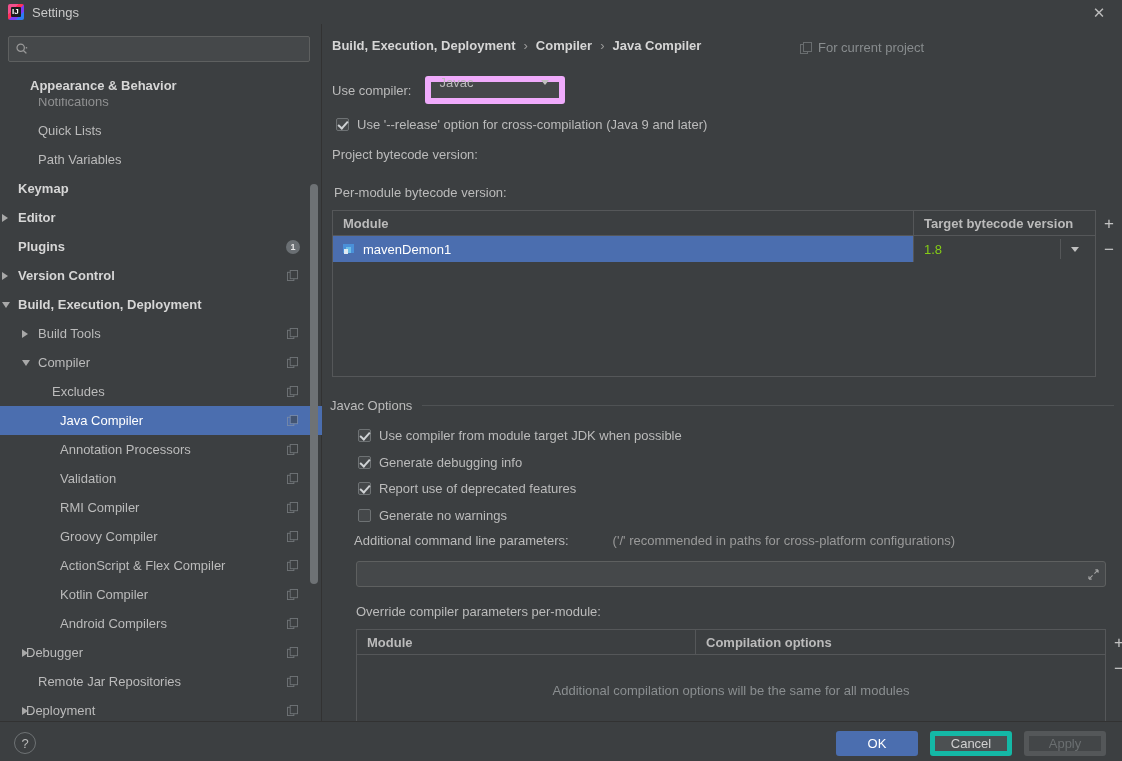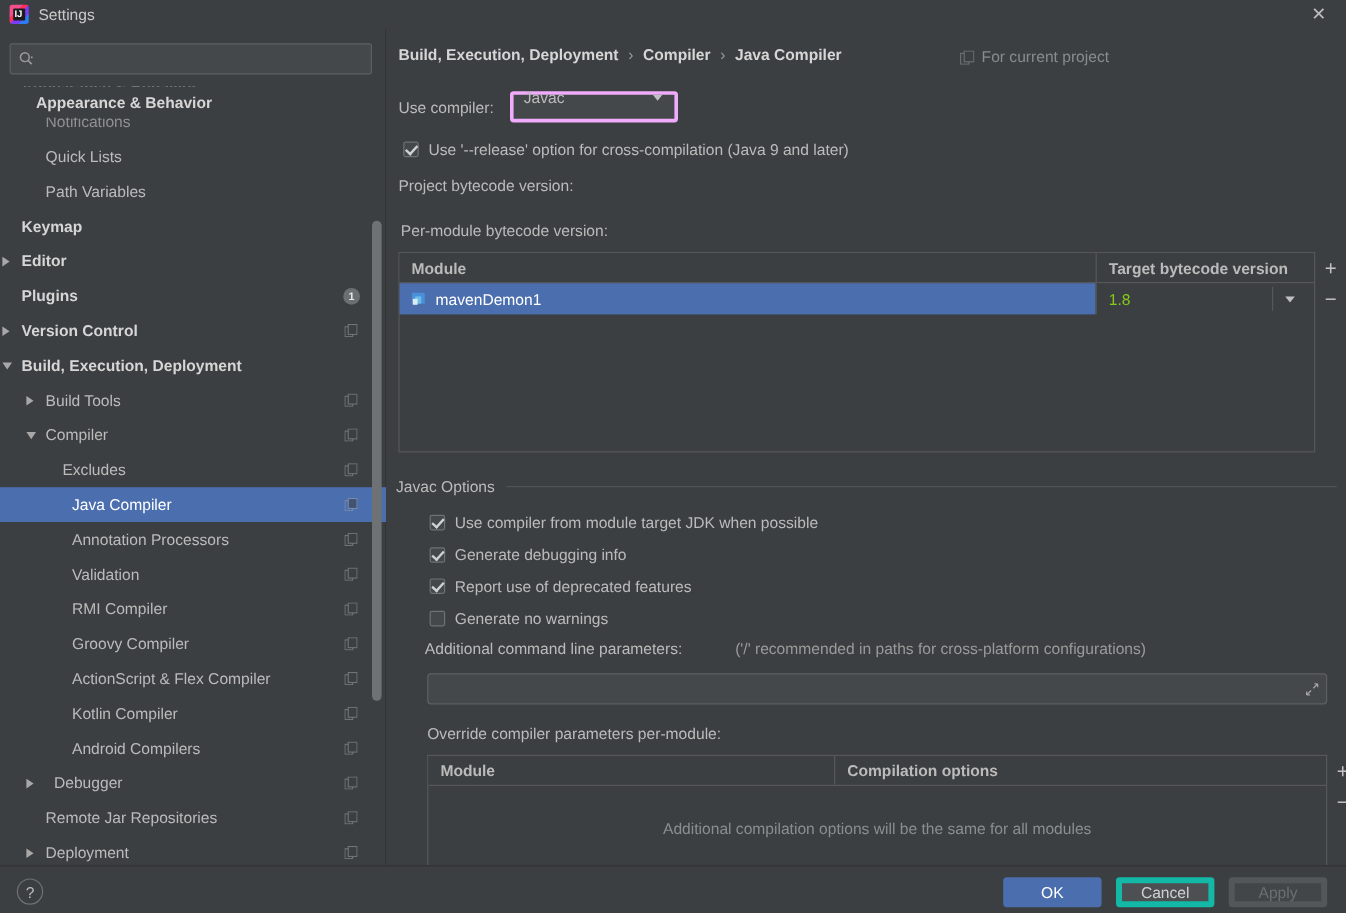--- a/index.html
+++ b/index.html
@@ -101,21 +101,21 @@
   .for-project {
     position: absolute; left: 478px; top: 16px; display: flex; align-items: center;
     font-size: 13px; color: #888c8e;
   }
   .for-project .copy-icon { position: static; margin-right: 6px; opacity: .6; }
 
   .row { position: absolute; display: flex; align-items: center; }
   .lbl { font-size: 13px; color: #bbbbbb; white-space: nowrap; }
 
   .combo {
-    height: 26px; background: #45484a; border: 3px solid #f0abfc; border-radius: 3px;
+    height: 26px; background: #45484a; border: 6px solid #f0abfc; border-radius: 3px;
     display: flex; align-items: center; padding: 0 0 16px 8px; color: #bbbbbb; font-size: 13px;
   }
   .combo .caret {
     width: 0; height: 0; border-style: solid; border-width: 5px 4.5px 0 4.5px;
     border-color: #c0c0c0 transparent transparent transparent; margin: 0 10px 0 auto;
   }
   .combo.disabled { background: #3f4244; border-color: #545759; color: #6f7375; }
   .combo.disabled .caret { border-top-color: #b8b8b8; }
   .combo .split { width: 1px; height: 100%; background: #545759; margin-left: auto; }
   .combo.split-box .caret { margin: 0 9px; }
@@ -339,36 +339,36 @@
           </div>
           <div class="node">
             <span class="node-label" style="margin-left: 60px;">Android Compilers</span>
             <svg class="copy-icon" viewBox="0 0 12 12">
               <rect x="0.5" y="2.5" width="7" height="9" fill="none" stroke="#9aa0a4" stroke-width="1"></rect>
               <rect x="3.5" y="0.5" width="8" height="9" fill="#3c3f41" stroke="#9aa0a4" stroke-width="1"></rect>
             </svg>
           </div>
           <div class="node">
             <span class="arrow right" style="left: 22px;"></span>
-            <span class="node-label" style="margin-left: 45px;">Debugger</span>
+            <span class="node-label" style="margin-left: 26px;">Debugger</span>
             <svg class="copy-icon" viewBox="0 0 12 12">
               <rect x="0.5" y="2.5" width="7" height="9" fill="none" stroke="#9aa0a4" stroke-width="1"></rect>
               <rect x="3.5" y="0.5" width="8" height="9" fill="#3c3f41" stroke="#9aa0a4" stroke-width="1"></rect>
             </svg>
           </div>
           <div class="node">
             <span class="node-label" style="margin-left: 38px;">Remote Jar Repositories</span>
             <svg class="copy-icon" viewBox="0 0 12 12">
               <rect x="0.5" y="2.5" width="7" height="9" fill="none" stroke="#9aa0a4" stroke-width="1"></rect>
               <rect x="3.5" y="0.5" width="8" height="9" fill="#3c3f41" stroke="#9aa0a4" stroke-width="1"></rect>
             </svg>
           </div>
           <div class="node">
             <span class="arrow right" style="left: 22px;"></span>
-            <span class="node-label" style="margin-left: 38px;">Deployment</span>
+            <span class="node-label" style="margin-left: 26px;">Deployment</span>
             <svg class="copy-icon" viewBox="0 0 12 12">
               <rect x="0.5" y="2.5" width="7" height="9" fill="none" stroke="#9aa0a4" stroke-width="1"></rect>
               <rect x="3.5" y="0.5" width="8" height="9" fill="#3c3f41" stroke="#9aa0a4" stroke-width="1"></rect>
             </svg>
           </div>
         </div>
       <div class="sticky-head">
         <span class="node-label bold" style="margin-left:30px">Appearance &amp; Behavior</span>
       </div>
       <div class="sb-track">

